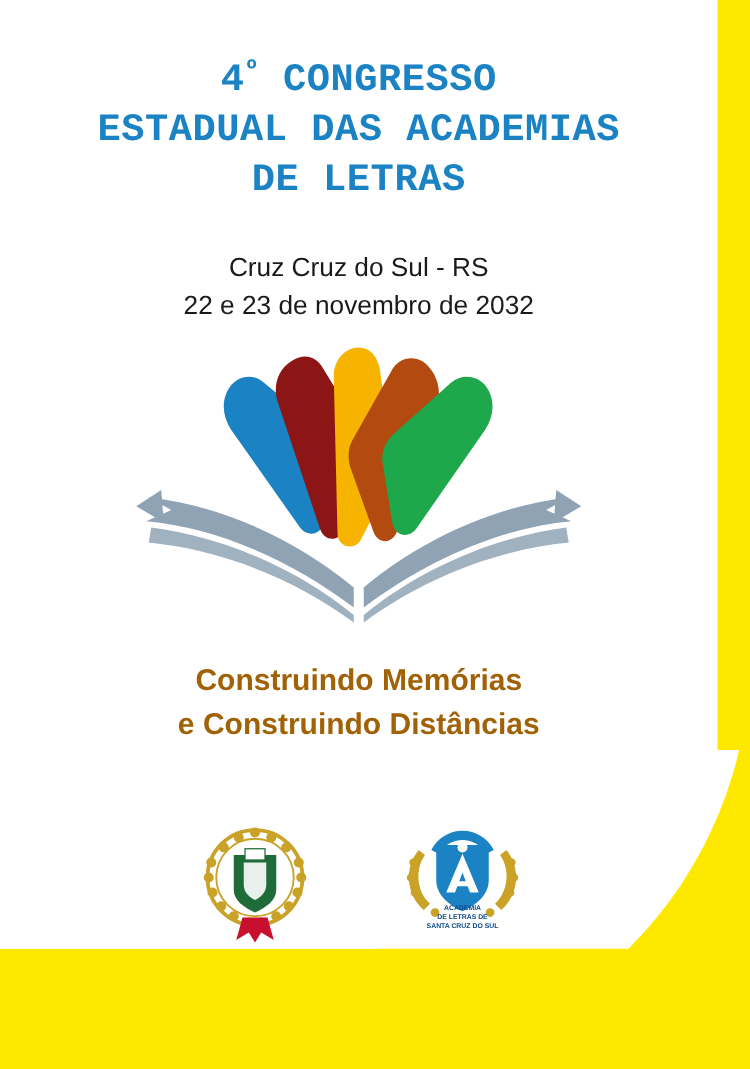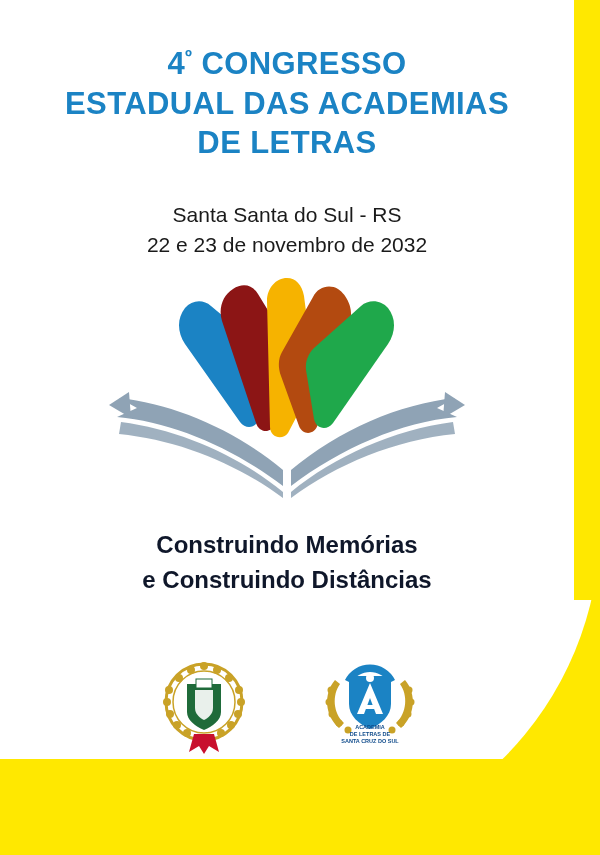--- a/index.html
+++ b/index.html
@@ -66,20 +66,21 @@
     left: 0;
     width: 574px;
     text-align: center;
   }
   .title-line {
     color: #1B83C4;
     font-weight: bold;
     font-size: 31px;
     letter-spacing: 0.4px;
     line-height: 1.28;
+    font-family: Liberation Mono, monospace;
   }
   .title-line sup {
     font-size: 19px;
     vertical-align: super;
   }
   .subtitle-block {
     position: absolute;
     top: 200px;
     left: 0;
     width: 574px;
@@ -97,21 +98,21 @@
     width: 574px;
     display: flex;
     justify-content: center;
   }
   .slogan-block {
     position: absolute;
     top: 528px;
     left: 0;
     width: 574px;
     text-align: center;
-    color: #0f172a;
+    color: #a16207;
   }
   .slogan-line {
     font-size: 24px;
     font-weight: bold;
     line-height: 1.45;
   }
   .emblems {
     position: absolute;
     top: 650px;
     left: 0;
@@ -150,21 +151,21 @@
 
     <div class="title-block">
       <div class="title-line">
         <span>4</span><sup>º</sup><span> CONGRESSO</span>
       </div>
       <div class="title-line">ESTADUAL DAS ACADEMIAS</div>
       <div class="title-line">DE LETRAS</div>
     </div>
 
     <div class="subtitle-block">
-      <div class="subtitle-line">Santa Santa do Sul - RS</div>
+      <div class="subtitle-line">Cruz Cruz do Sul - RS</div>
       <div class="subtitle-line">22 e 23 de novembro de 2032</div>
     </div>
 
     <div class="logo-wrap">
       <svg width="360" height="230" viewBox="0 0 360 230">
 
         <g>
 
           <path d="M78 36 C70 46 70 60 78 72 L133 150 C139 158 150 156 152 146 L160 96 C161 88 158 80 152 74 L104 34 C96 27 85 28 78 36 Z" fill="#1B83C4"></path>
 

